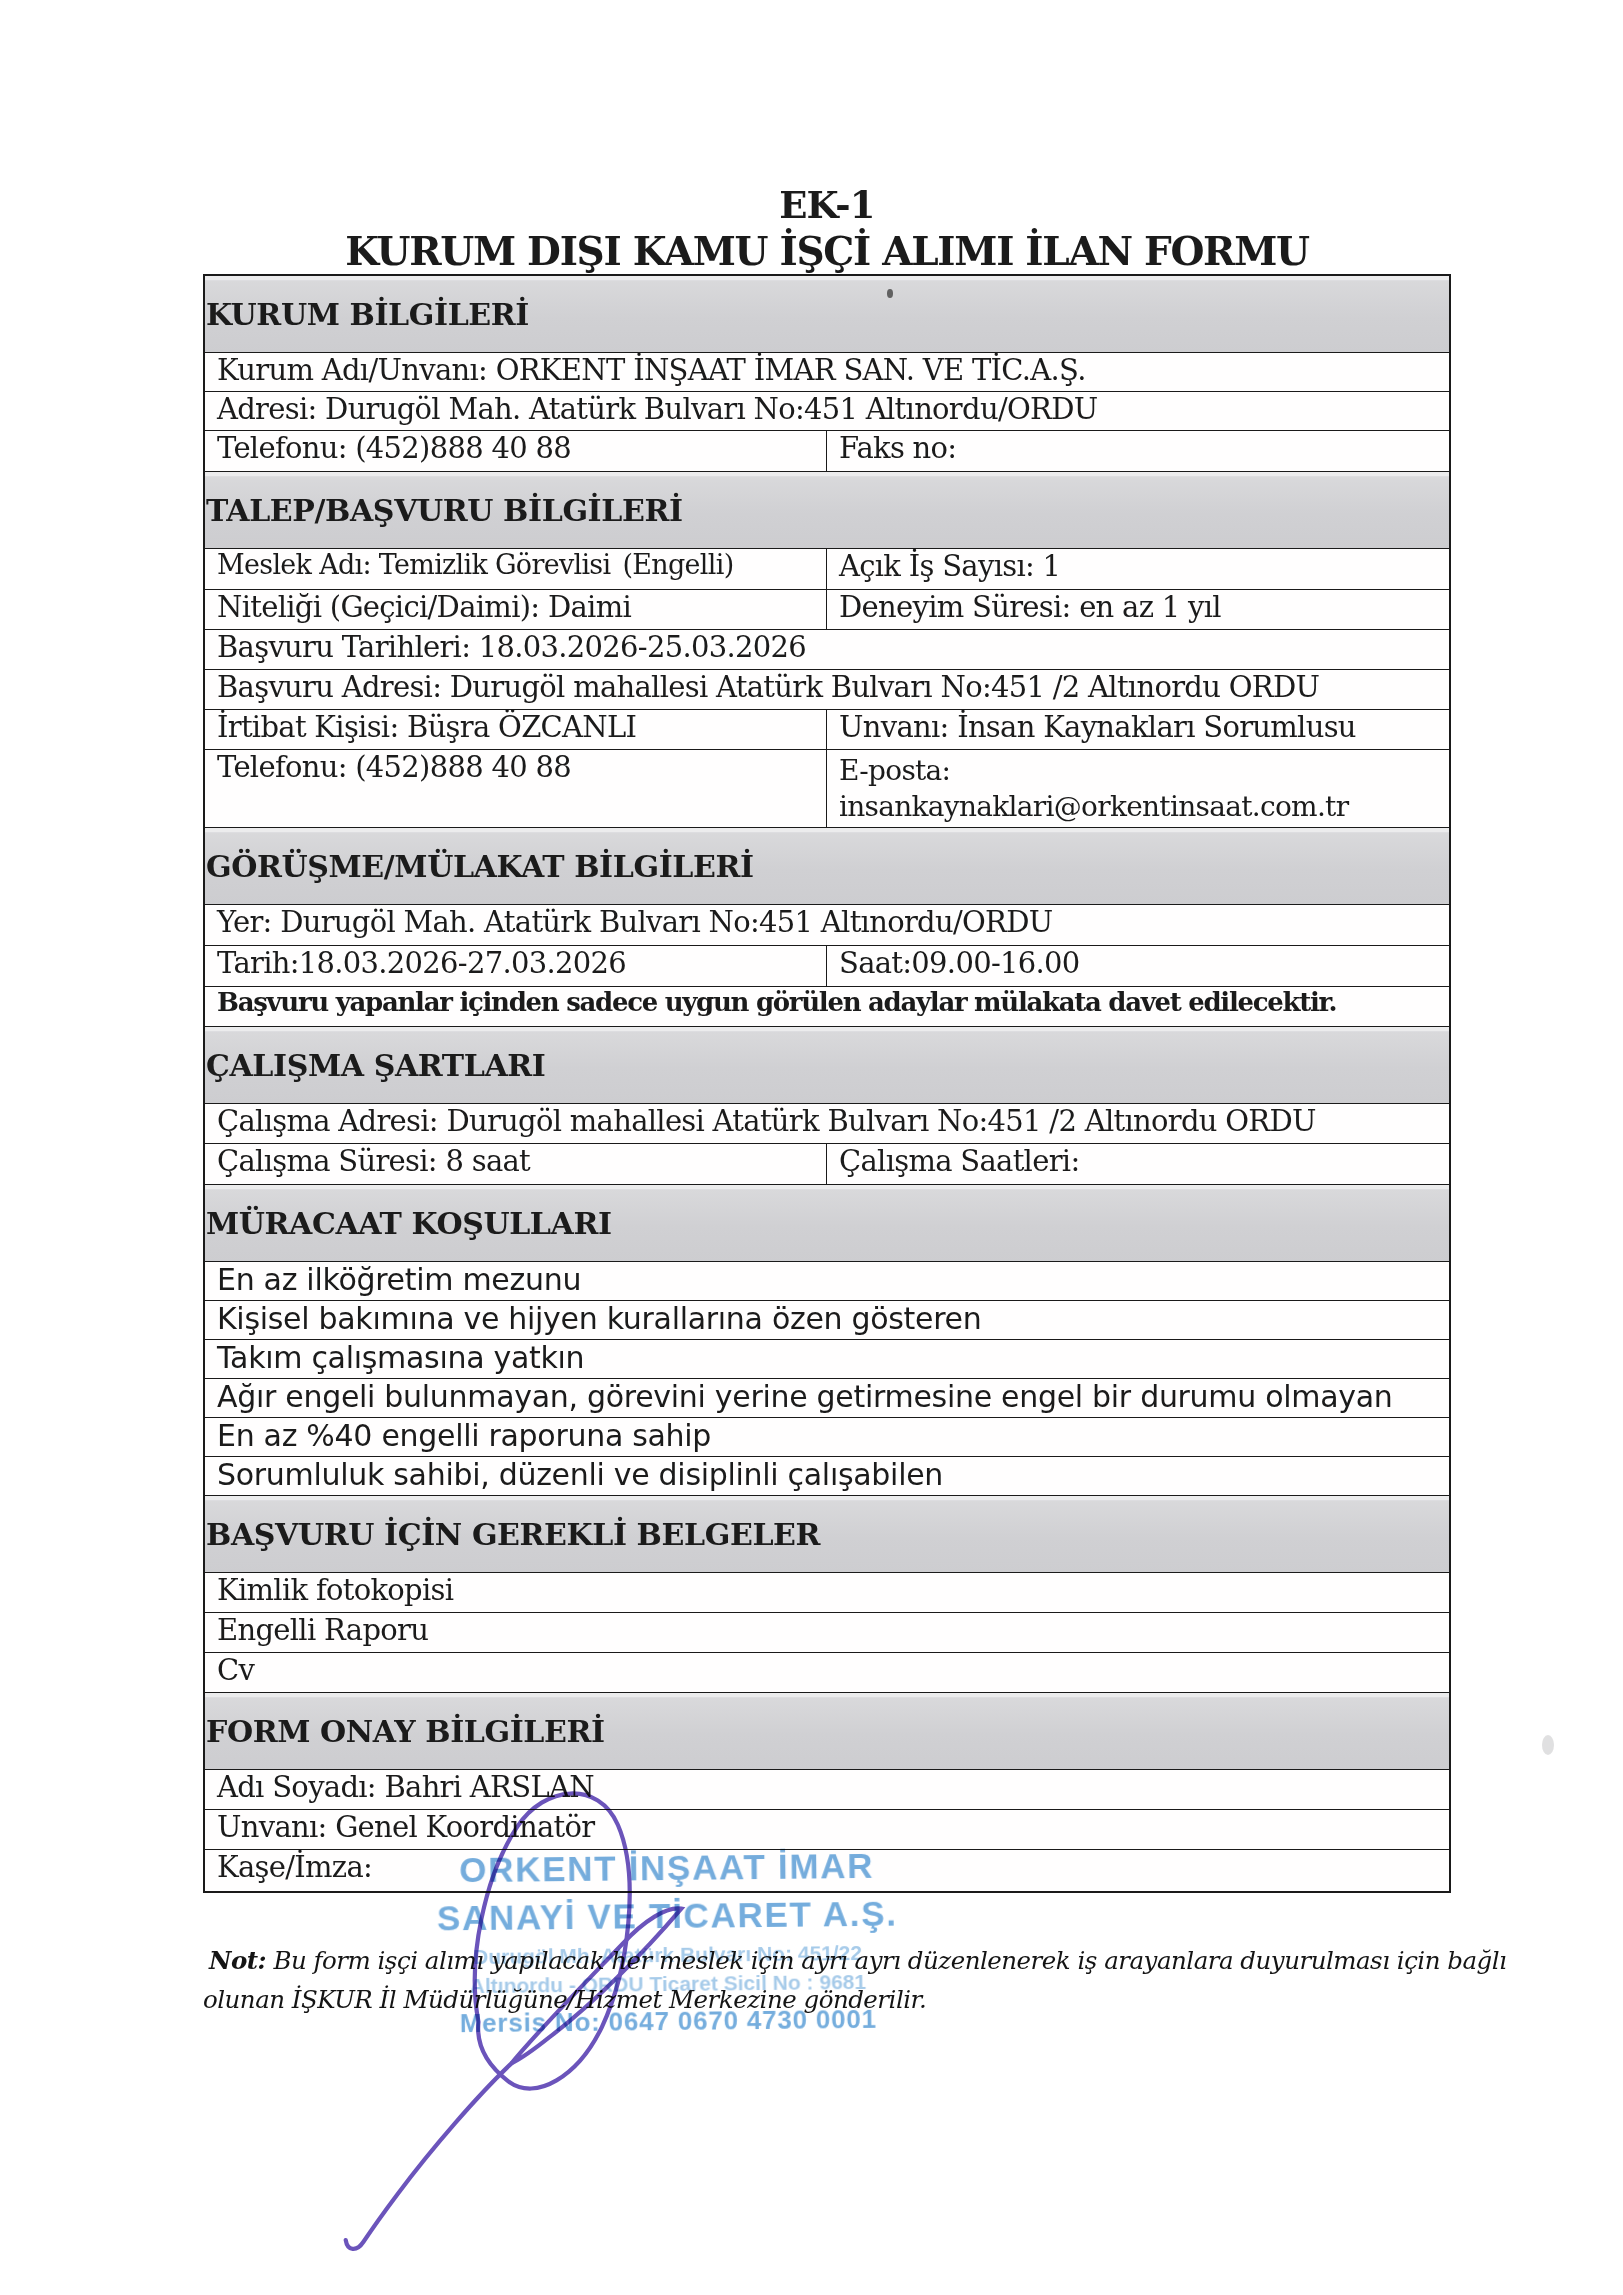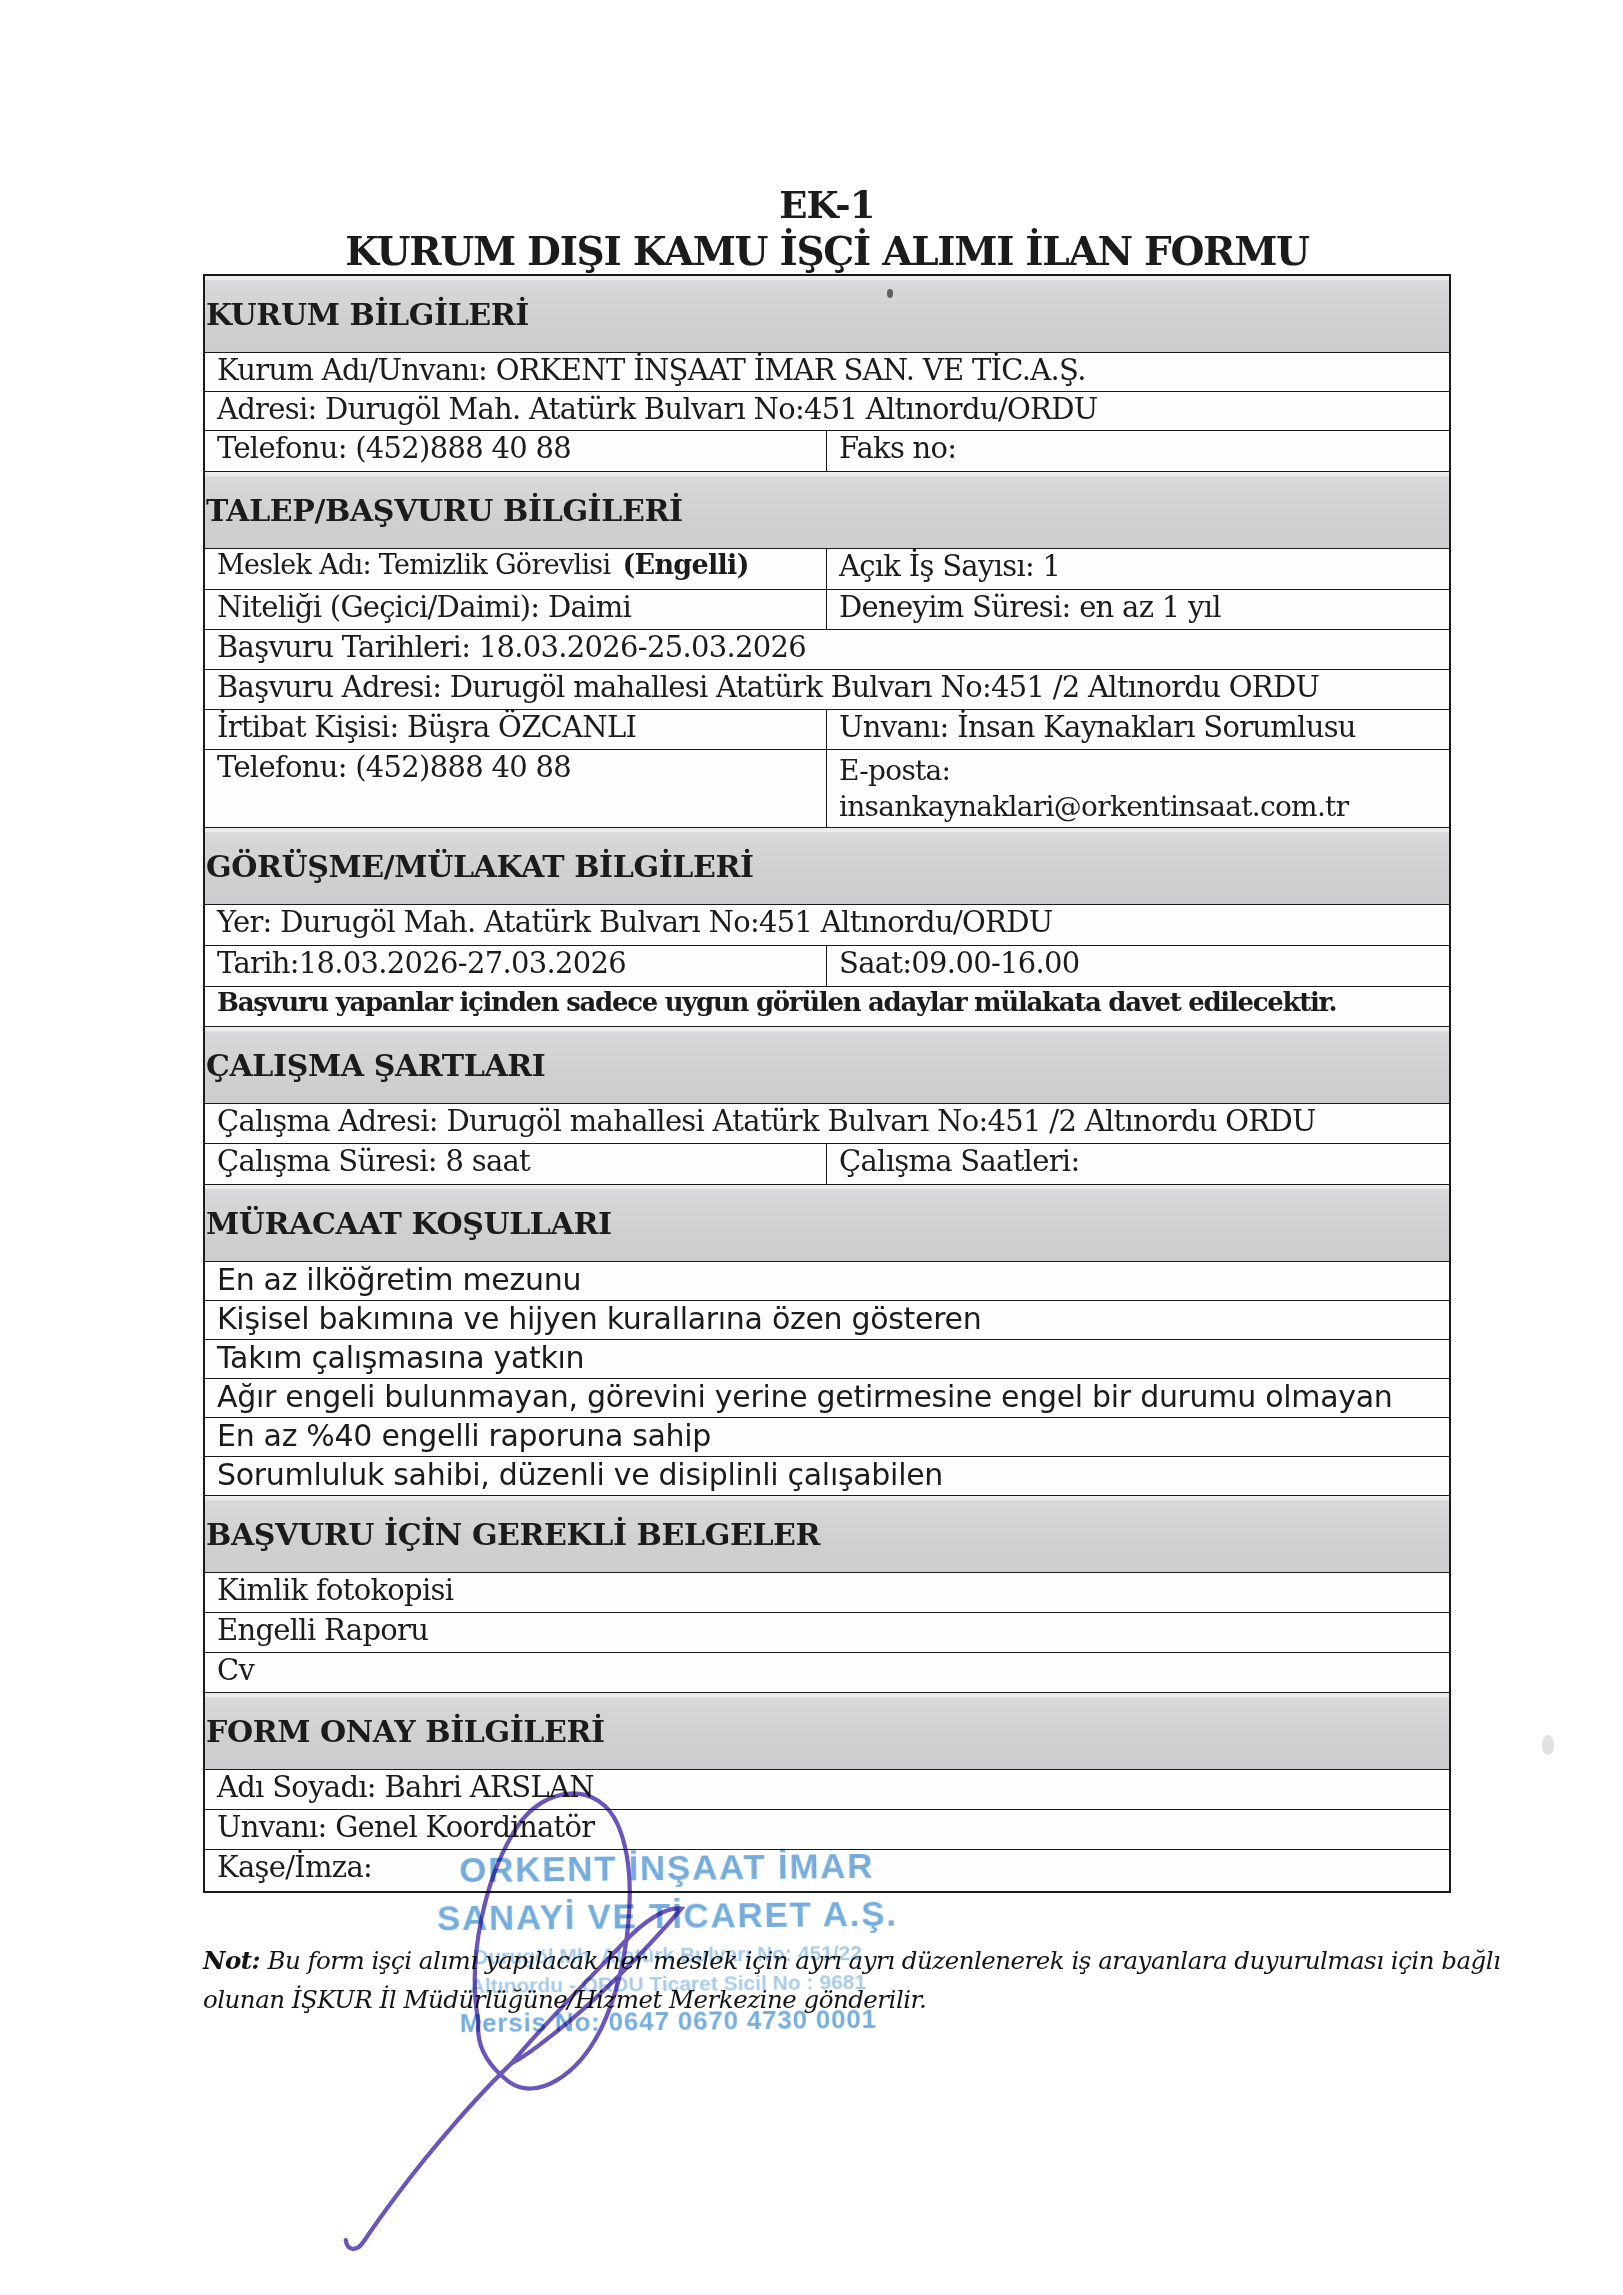--- a/index.html
+++ b/index.html
@@ -36,29 +36,29 @@
   .h46{height:39px}.h48{height:41px}.h49{height:41px}.h92{height:78px}
   .cell{
     padding-left:12px;display:flex;height:100%;
     white-space:nowrap;box-sizing:border-box;
   }
   .full{width:100%;}
   .split .cl{width:50%;border-right:1.7px solid #1a1a1a;}
   .split .cr{flex:1;}
   .sans{font-family:"DejaVu Sans",sans-serif;font-size:30px;letter-spacing:-0.3px;}
   .bold-row{font-weight:bold;font-size:26px;letter-spacing:-1.3px;}
-  .bold-part{font-weight:bold;}
+  .bold-part{font-weight:normal;}
   .ep-cell{display:block;padding-top:3.4px;}
   .ep-line{display:block;line-height:36px;font-size:28px;}
   .footnote{
     position:absolute;left:203px;top:1941px;width:1387px;
     font-style:italic;font-size:24.5px;letter-spacing:-0.5px;line-height:39px;
     color:#141414;
   }
-  .footnote b{font-weight:bold;}
+  .footnote b{font-weight:bold;margin-left:6px;}
   .fn-line{white-space:nowrap;}
   .stamp{
     position:absolute;left:397px;top:1848px;width:541px;text-align:center;
     font-family:"Liberation Sans",sans-serif;color:#4f97d4;
     mix-blend-mode:multiply;transform:rotate(-0.6deg);pointer-events:none;
   }
   .stamp-l1{font-size:35px;font-weight:bold;letter-spacing:1.7px;opacity:.78;margin-bottom:7.6px;filter:blur(0.3px);white-space:nowrap;}
   .stamp-l2{font-size:21px;font-weight:bold;opacity:.5;margin-bottom:5px;filter:blur(0.5px);white-space:nowrap;}
   .stamp-l3{font-size:26px;font-weight:bold;letter-spacing:0.8px;opacity:.78;margin-top:10px;filter:blur(0.3px);white-space:nowrap;}
   .signature{

